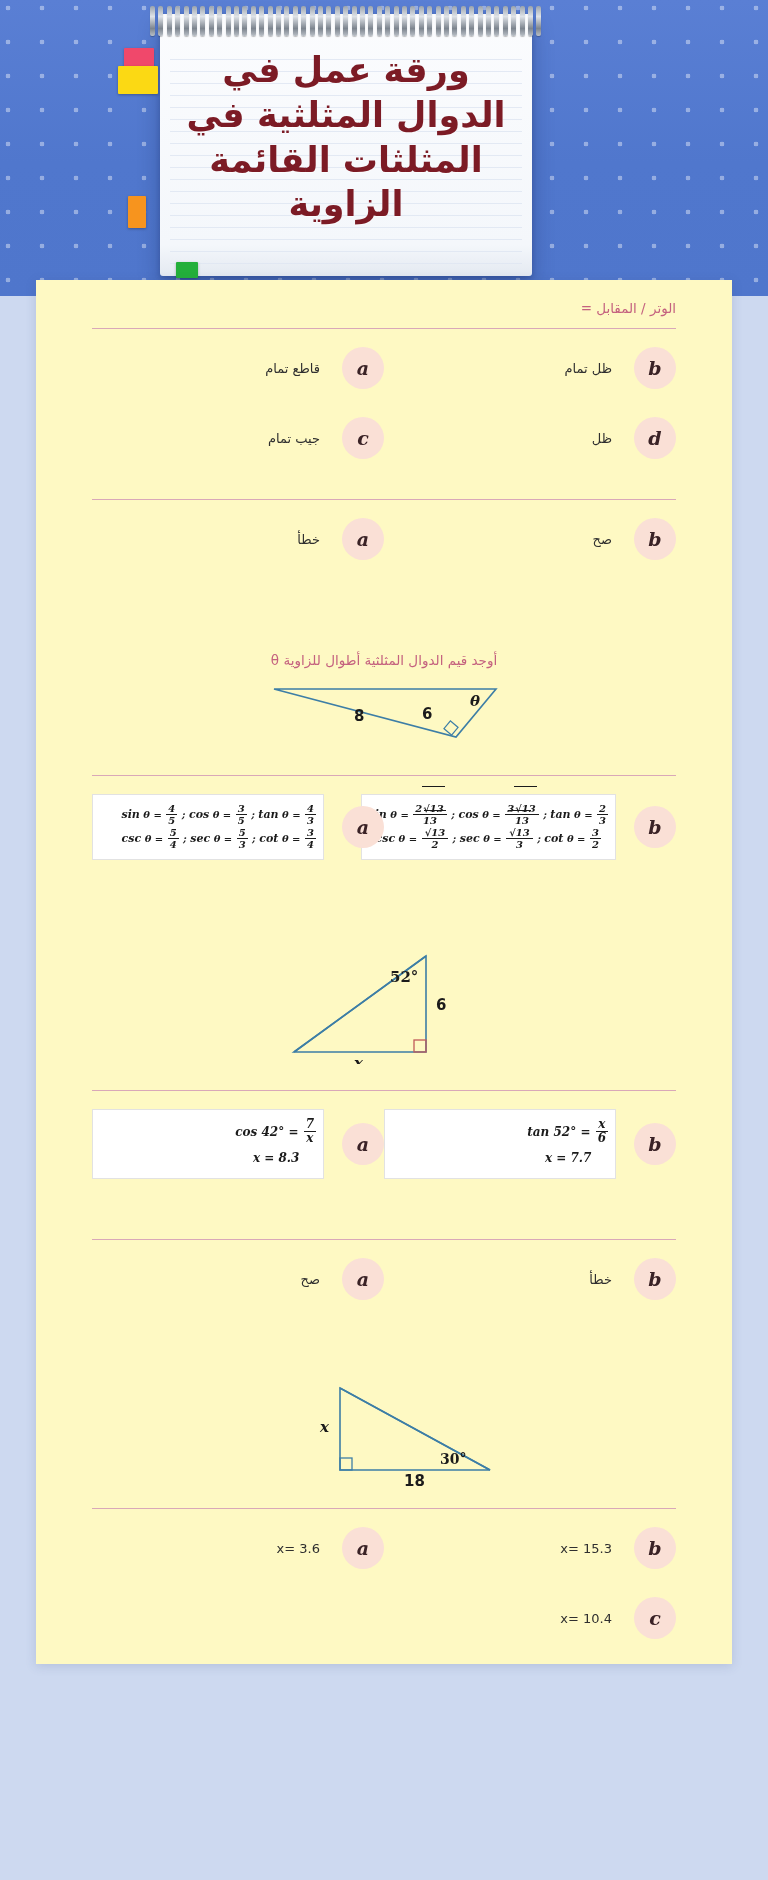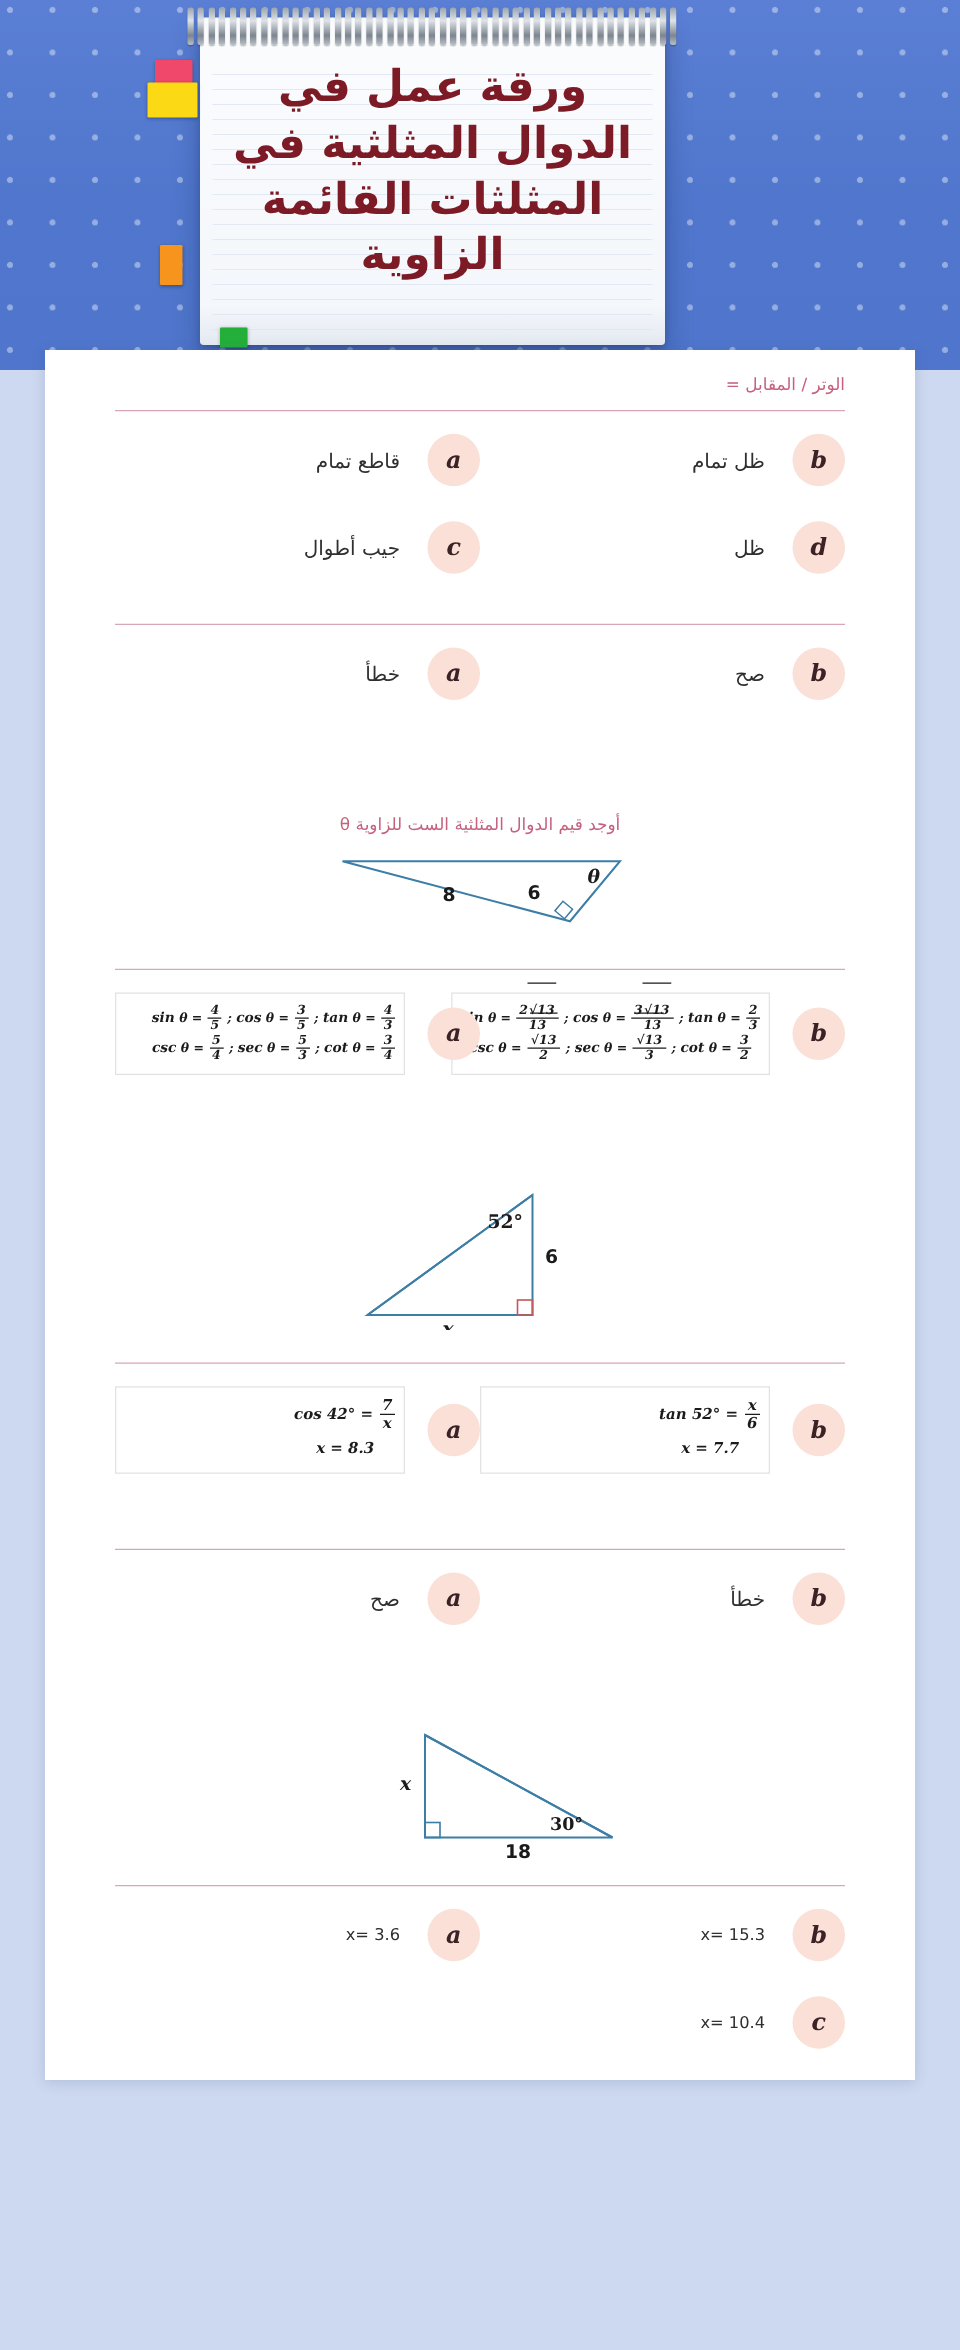--- a/index.html
+++ b/index.html
@@ -44,21 +44,21 @@
   }
   .sticky{position:absolute;border-radius:1px;box-shadow:0 1px 3px rgba(0,0,0,.28);}
   .st-pink  {left:124px;top:48px;width:30px;height:22px;background:#f0486b;}
   .st-yellow{left:118px;top:66px;width:40px;height:28px;background:#fbd914;}
   .st-orange{left:128px;top:196px;width:18px;height:32px;background:#f7941e;}
   .st-green {left:176px;top:262px;width:22px;height:16px;background:#23af3a;}
 
   
   .sheet{
     position:absolute;left:36px;top:280px;width:696px;height:1384px;
-    background:#ffffff;box-shadow:0 2px 10px rgba(60,80,130,.18);
+    background:#fef9c3;box-shadow:0 2px 10px rgba(60,80,130,.18);
   }
   .inner{padding:0 56px;}
 
   .q-head{
     direction:rtl;text-align:right;
     color:#c4617f;font-size:13.5px;line-height:1.5;
     padding:18px 0 10px 0;letter-spacing:.2px;
   }
   .rule{height:1px;background:#d9a8b8;margin:0 0 4px 0;}
 
@@ -70,21 +70,21 @@
   }
   .bub{
     width:42px;height:42px;border-radius:50%;
     background:#fae0d6;flex:0 0 42px;
     display:flex;align-items:center;justify-content:center;
     font-family:"DejaVu Serif","Liberation Serif",serif;
     font-style:italic;font-weight:700;font-size:19px;color:#3a2226;
   }
   .otxt{
     margin-right:22px;direction:rtl;text-align:center;
-    font-size:16px;color:#2f2f2f;
+    font-size:13px;color:#2f2f2f;
   }
   .otxt.ltr{direction:ltr;text-align:left;font-size:13px;}
 
   
   .opt-box{
     margin-right:18px;flex:1;
     border:1px solid #e2e2e2;background:#fff;
     min-height:62px;display:flex;align-items:center;justify-content:flex-start;
     padding:8px 6px;box-sizing:border-box;
   }
@@ -186,21 +186,21 @@
         <div class="opt">
           <div class="bub">a</div>
           <div class="otxt">قاطع تمام</div>
         </div>
         <div class="opt">
           <div class="bub">d</div>
           <div class="otxt">ظل</div>
         </div>
         <div class="opt">
           <div class="bub">c</div>
-          <div class="otxt">جيب أطوال</div>
+          <div class="otxt">جيب تمام</div>
         </div>
       </div>
     </div>
 
     <div class="spacer"></div>
 
     <div>
       <div class="rule"></div>
       <div class="opts">
         <div class="opt">
@@ -210,21 +210,21 @@
         <div class="opt">
           <div class="bub">a</div>
           <div class="otxt">خطأ</div>
         </div>
       </div>
     </div>
 
     <div style="height:58px"></div>
 
     <div>
-      <div class="q-head" style="text-align:center;padding-bottom:4px">أوجد قيم الدوال المثلثية الست للزاوية θ</div>
+      <div class="q-head" style="text-align:center;padding-bottom:4px">أوجد قيم الدوال المثلثية أطوال للزاوية θ</div>
 
       <div class="diagram">
         <svg width="260" height="78" viewBox="0 0 260 78">
           <polygon points="20,14 242,14 202,62" fill="none" stroke="#3d7ea6" stroke-width="1.6"></polygon>
           <rect x="192" y="48" width="10" height="10" fill="none" stroke="#3d7ea6" stroke-width="1.2" transform="rotate(-50 197 53)"></rect>
           <text x="216" y="31" font-family="DejaVu Serif, serif" font-style="italic" font-size="15" font-weight="bold" fill="#1b1b1b">θ</text>
           <text x="100" y="46" font-family="DejaVu Sans, sans-serif" font-size="15" font-weight="bold" fill="#1b1b1b">8</text>
           <text x="168" y="44" font-family="DejaVu Sans, sans-serif" font-size="15" font-weight="bold" fill="#1b1b1b">6</text>
         </svg>
       </div>

